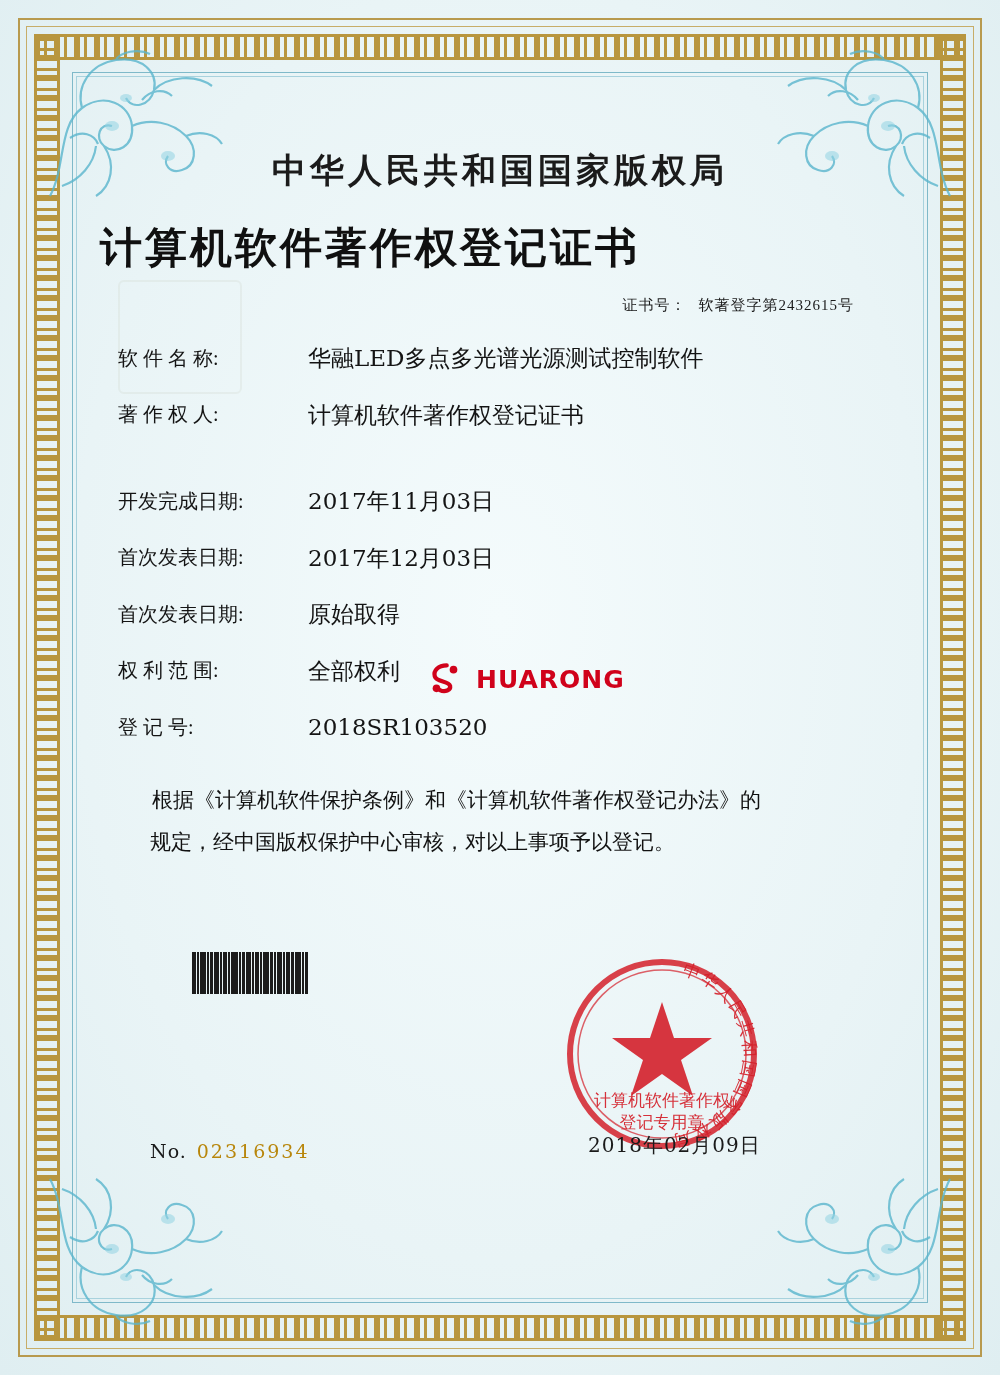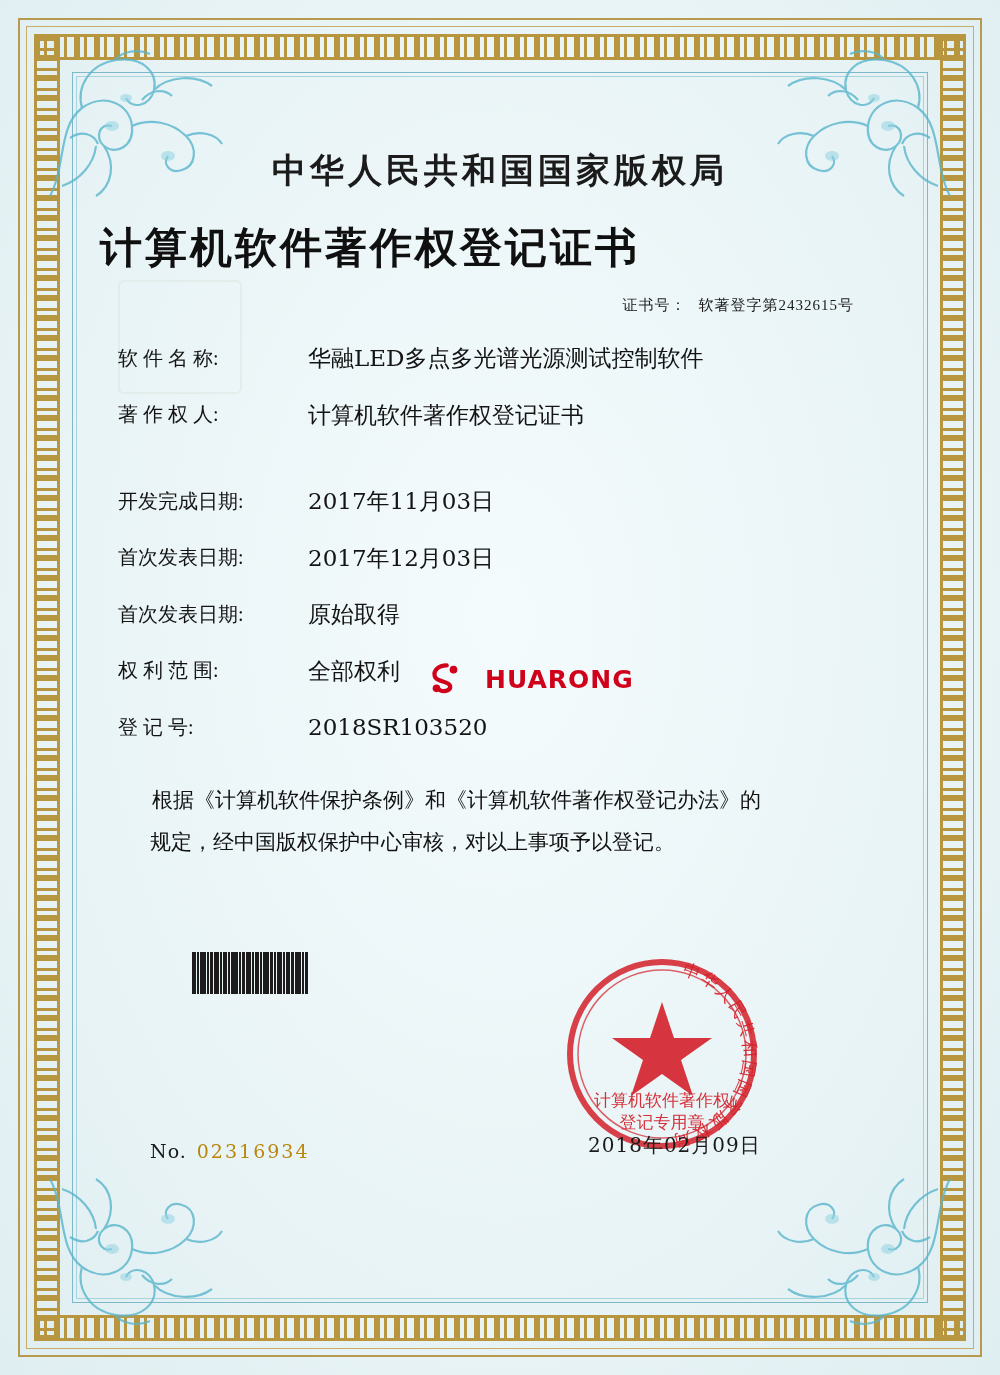--- a/index.html
+++ b/index.html
@@ -183,21 +183,21 @@
     border-radius: 6px;
     opacity: .5;
   }
 
   
   .logo {
     position: absolute;
     left: 428px; top: 662px;
     display: flex;
     align-items: center;
-    gap: 23px;
+    gap: 14px;
   }
   .logo-mark {
     width: 34px; height: 34px;
   }
   .logo-text {
     font-family: "DejaVu Sans", "Liberation Sans", sans-serif;
     font-weight: bold;
     font-size: 25px;
     letter-spacing: 1px;
     color: #d0021b;

